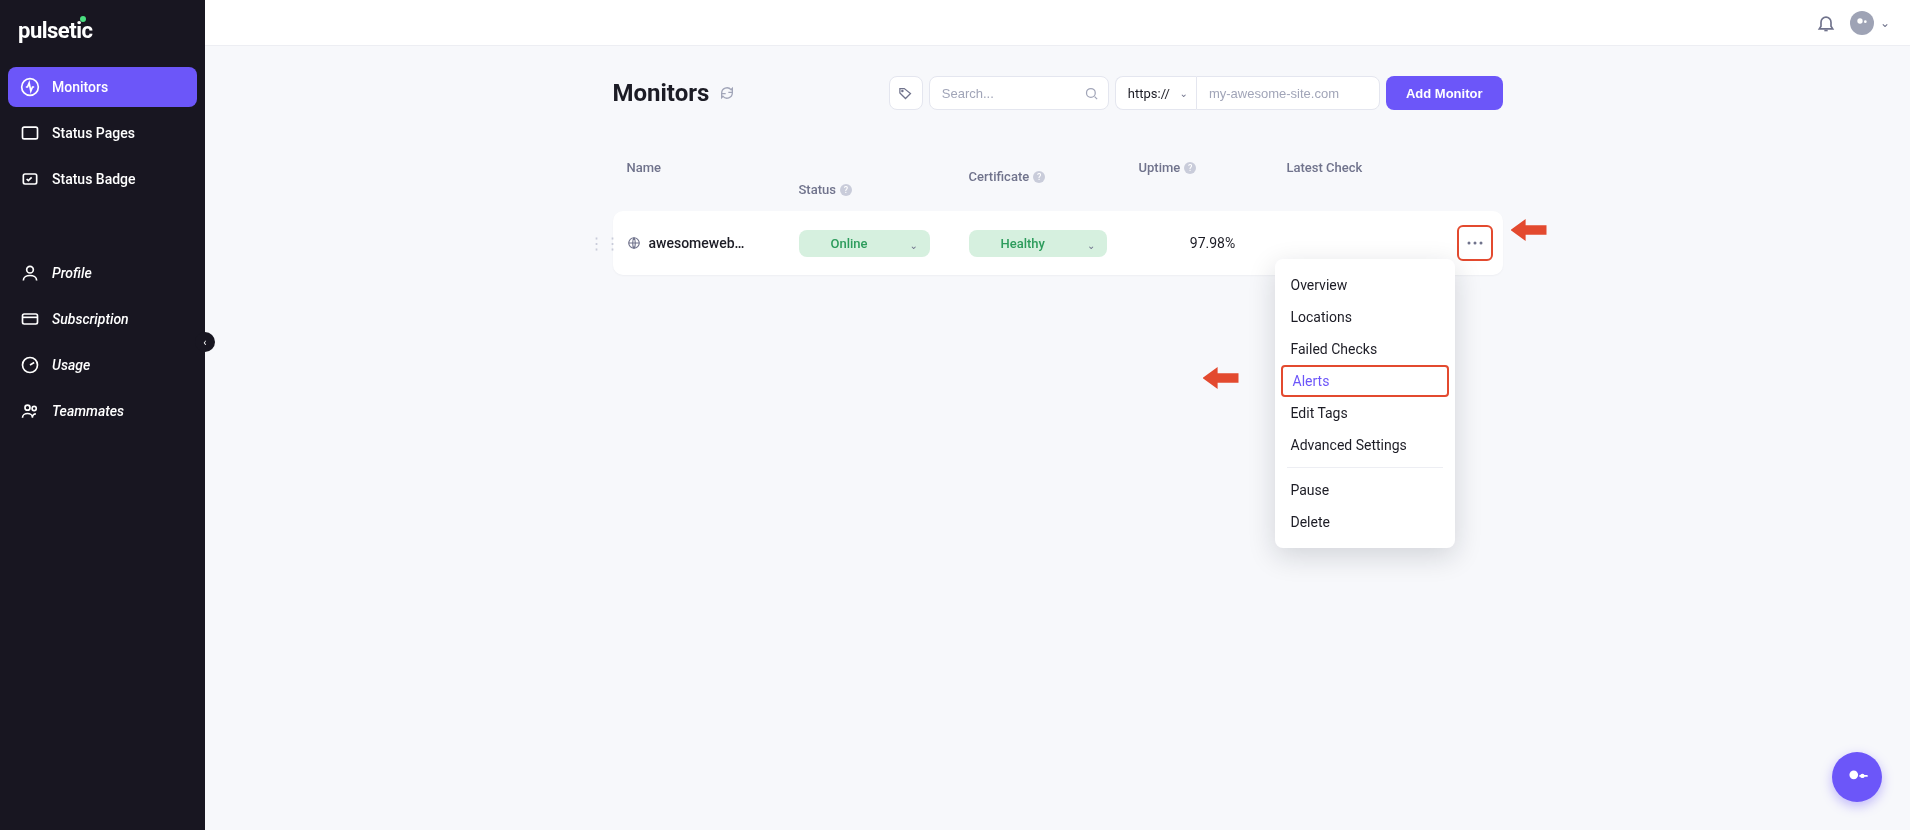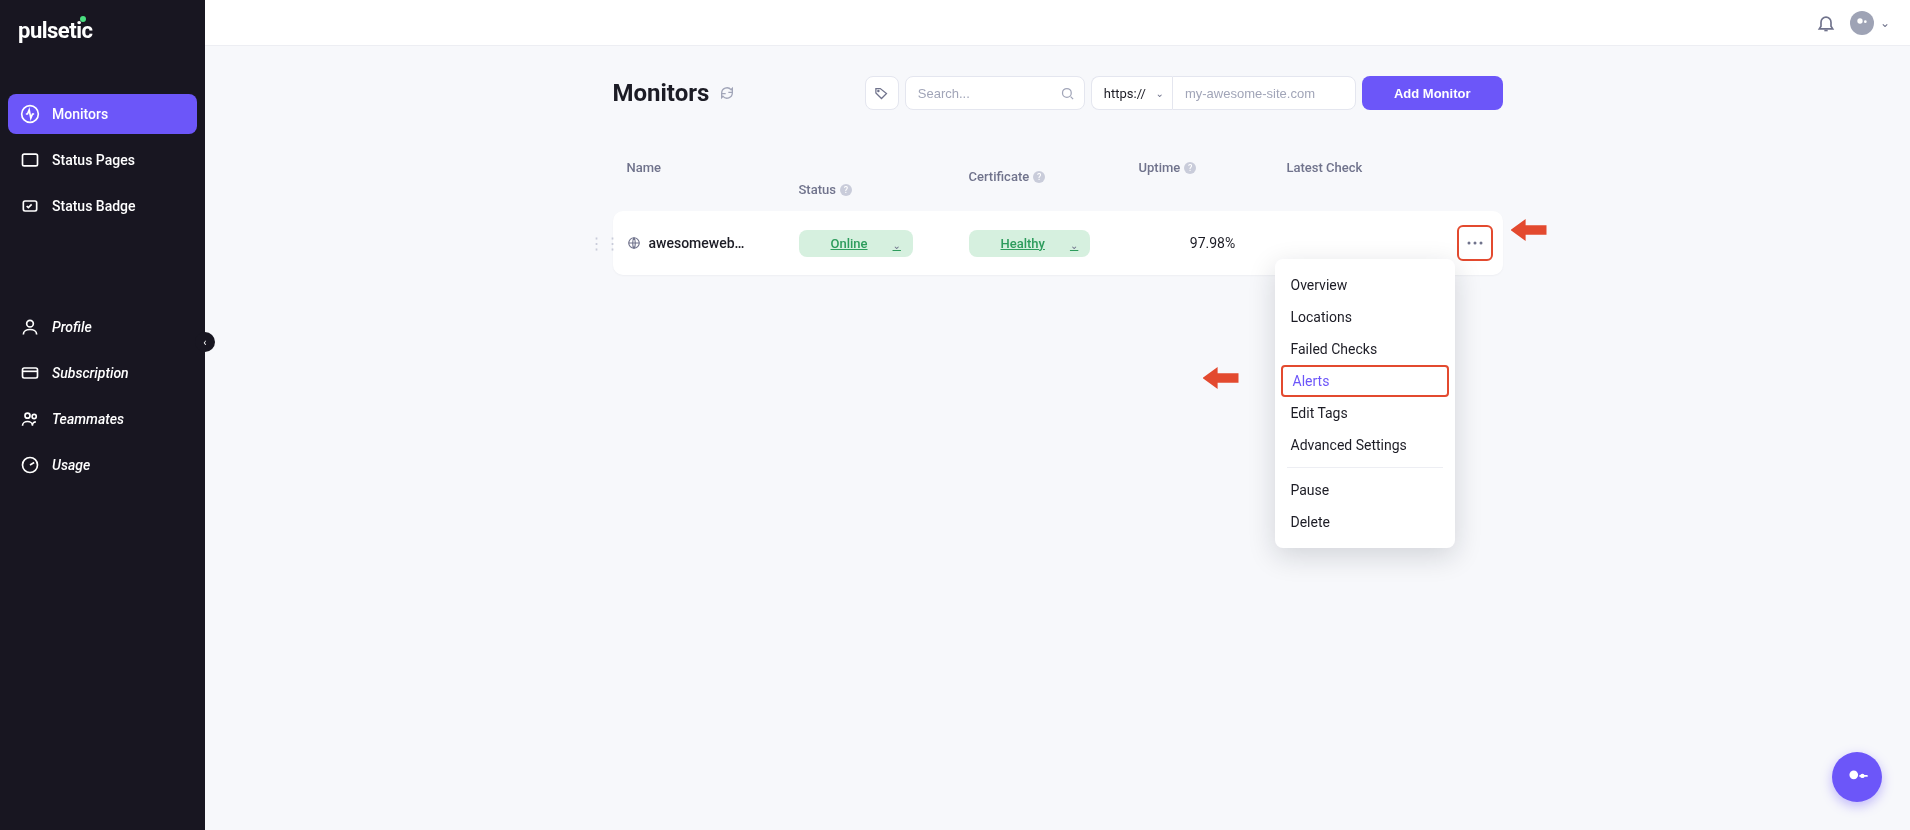--- a/index.html
+++ b/index.html
@@ -11,21 +11,20 @@
   overflow: hidden;
   background: #f7f8fb;
 }
 .sidebar {
   width: 205px;
   background: #181621;
   color: #fff;
   display: flex;
   flex-direction: column;
   position: relative;
-  gap: 27px;
 }
 .logo {
   padding: 18px 16px 24px 18px;
   font-size: 22px;
   font-weight: 700;
   letter-spacing: -0.5px;
   position: relative;
 }
 .logo-dot {
   position: absolute;
@@ -160,21 +159,21 @@
   height: 34px;
   background: #fff;
   border: 1px solid #e4e6ef;
   border-radius: 0 8px 8px 0;
   padding: 16px 12px;
   font-size: 13px;
   outline: none;
 }
 .add-btn {
   height: 34px;
-  padding: 0 32px;
+  padding: 0 20px;
   background: #6c56f9;
   color: #fff;
   border: none;
   border-radius: 8px;
   font-size: 13px;
   font-weight: 600;
   cursor: pointer;
 }
 .table {
   margin-top: 10px;
@@ -236,29 +235,28 @@
   color: #1c1c25;
   font-weight: 500;
 }
 .globe-icon { width: 14px; height: 14px; color: #70738c; }
 .truncate { white-space: nowrap; overflow: hidden; text-overflow: ellipsis; max-width: 100px; }
 .cell-status { width: 170px; }
 .cell-cert { width: 170px; }
 .pill {
   display: inline-flex;
   align-items: flex-end;
-  gap: 25px;
+  gap: 42px;
   background: #d6f0df;
   color: #2d9c5c;
   font-size: 13px;
   font-weight: 500;
   padding: 6px 12px 6px 32px;
   border-radius: 8px;
   position: relative;
-  text-decoration: underline;
 }
 .pill .chev { font-size: 10px; color: #70738c; }
 .cell-uptime { width: 148px; font-size: 14px; color: #1c1c25; text-align: center; }
 .cell-latest { flex: 1; }
 .more-btn {
   width: 36px;
   height: 36px;
   display: flex;
   align-items: center;
   justify-content: center;
@@ -360,33 +358,33 @@
     </div>
     <div class="nav-item">
       <svg class="nav-icon" viewBox="0 0 24 24" fill="none" stroke="currentColor" stroke-width="2">
           <rect x="3" y="6" width="18" height="12" rx="2"></rect>
           <path d="M3 10h18"></path>
         </svg>
       <span>Subscription</span>
     </div>
     <div class="nav-item">
       <svg class="nav-icon" viewBox="0 0 24 24" fill="none" stroke="currentColor" stroke-width="2">
+          <circle cx="12" cy="12" r="9"></circle>
+          <path d="M12 12l5-3"></path>
+        </svg>
+      <span>Usage</span>
+    </div>
+    <div class="nav-item">
+      <svg class="nav-icon" viewBox="0 0 24 24" fill="none" stroke="currentColor" stroke-width="2">
           <circle cx="9" cy="8" r="3"></circle>
           <circle cx="17" cy="9" r="2.5"></circle>
           <path d="M3 20c0-3 3-5 6-5s6 2 6 5"></path>
           <path d="M15 19c0-2 2-3.5 4-3.5"></path>
         </svg>
       <span>Teammates</span>
-    </div>
-    <div class="nav-item">
-      <svg class="nav-icon" viewBox="0 0 24 24" fill="none" stroke="currentColor" stroke-width="2">
-          <circle cx="12" cy="12" r="9"></circle>
-          <path d="M12 12l5-3"></path>
-        </svg>
-      <span>Usage</span>
     </div>
   </div>
   <div class="collapse-btn">
     <span>‹</span>
   </div>
 </div>
 
 <div class="main">
   <div class="topbar">
     <svg class="bell-icon" viewBox="0 0 24 24" fill="none" stroke="currentColor" stroke-width="2">

